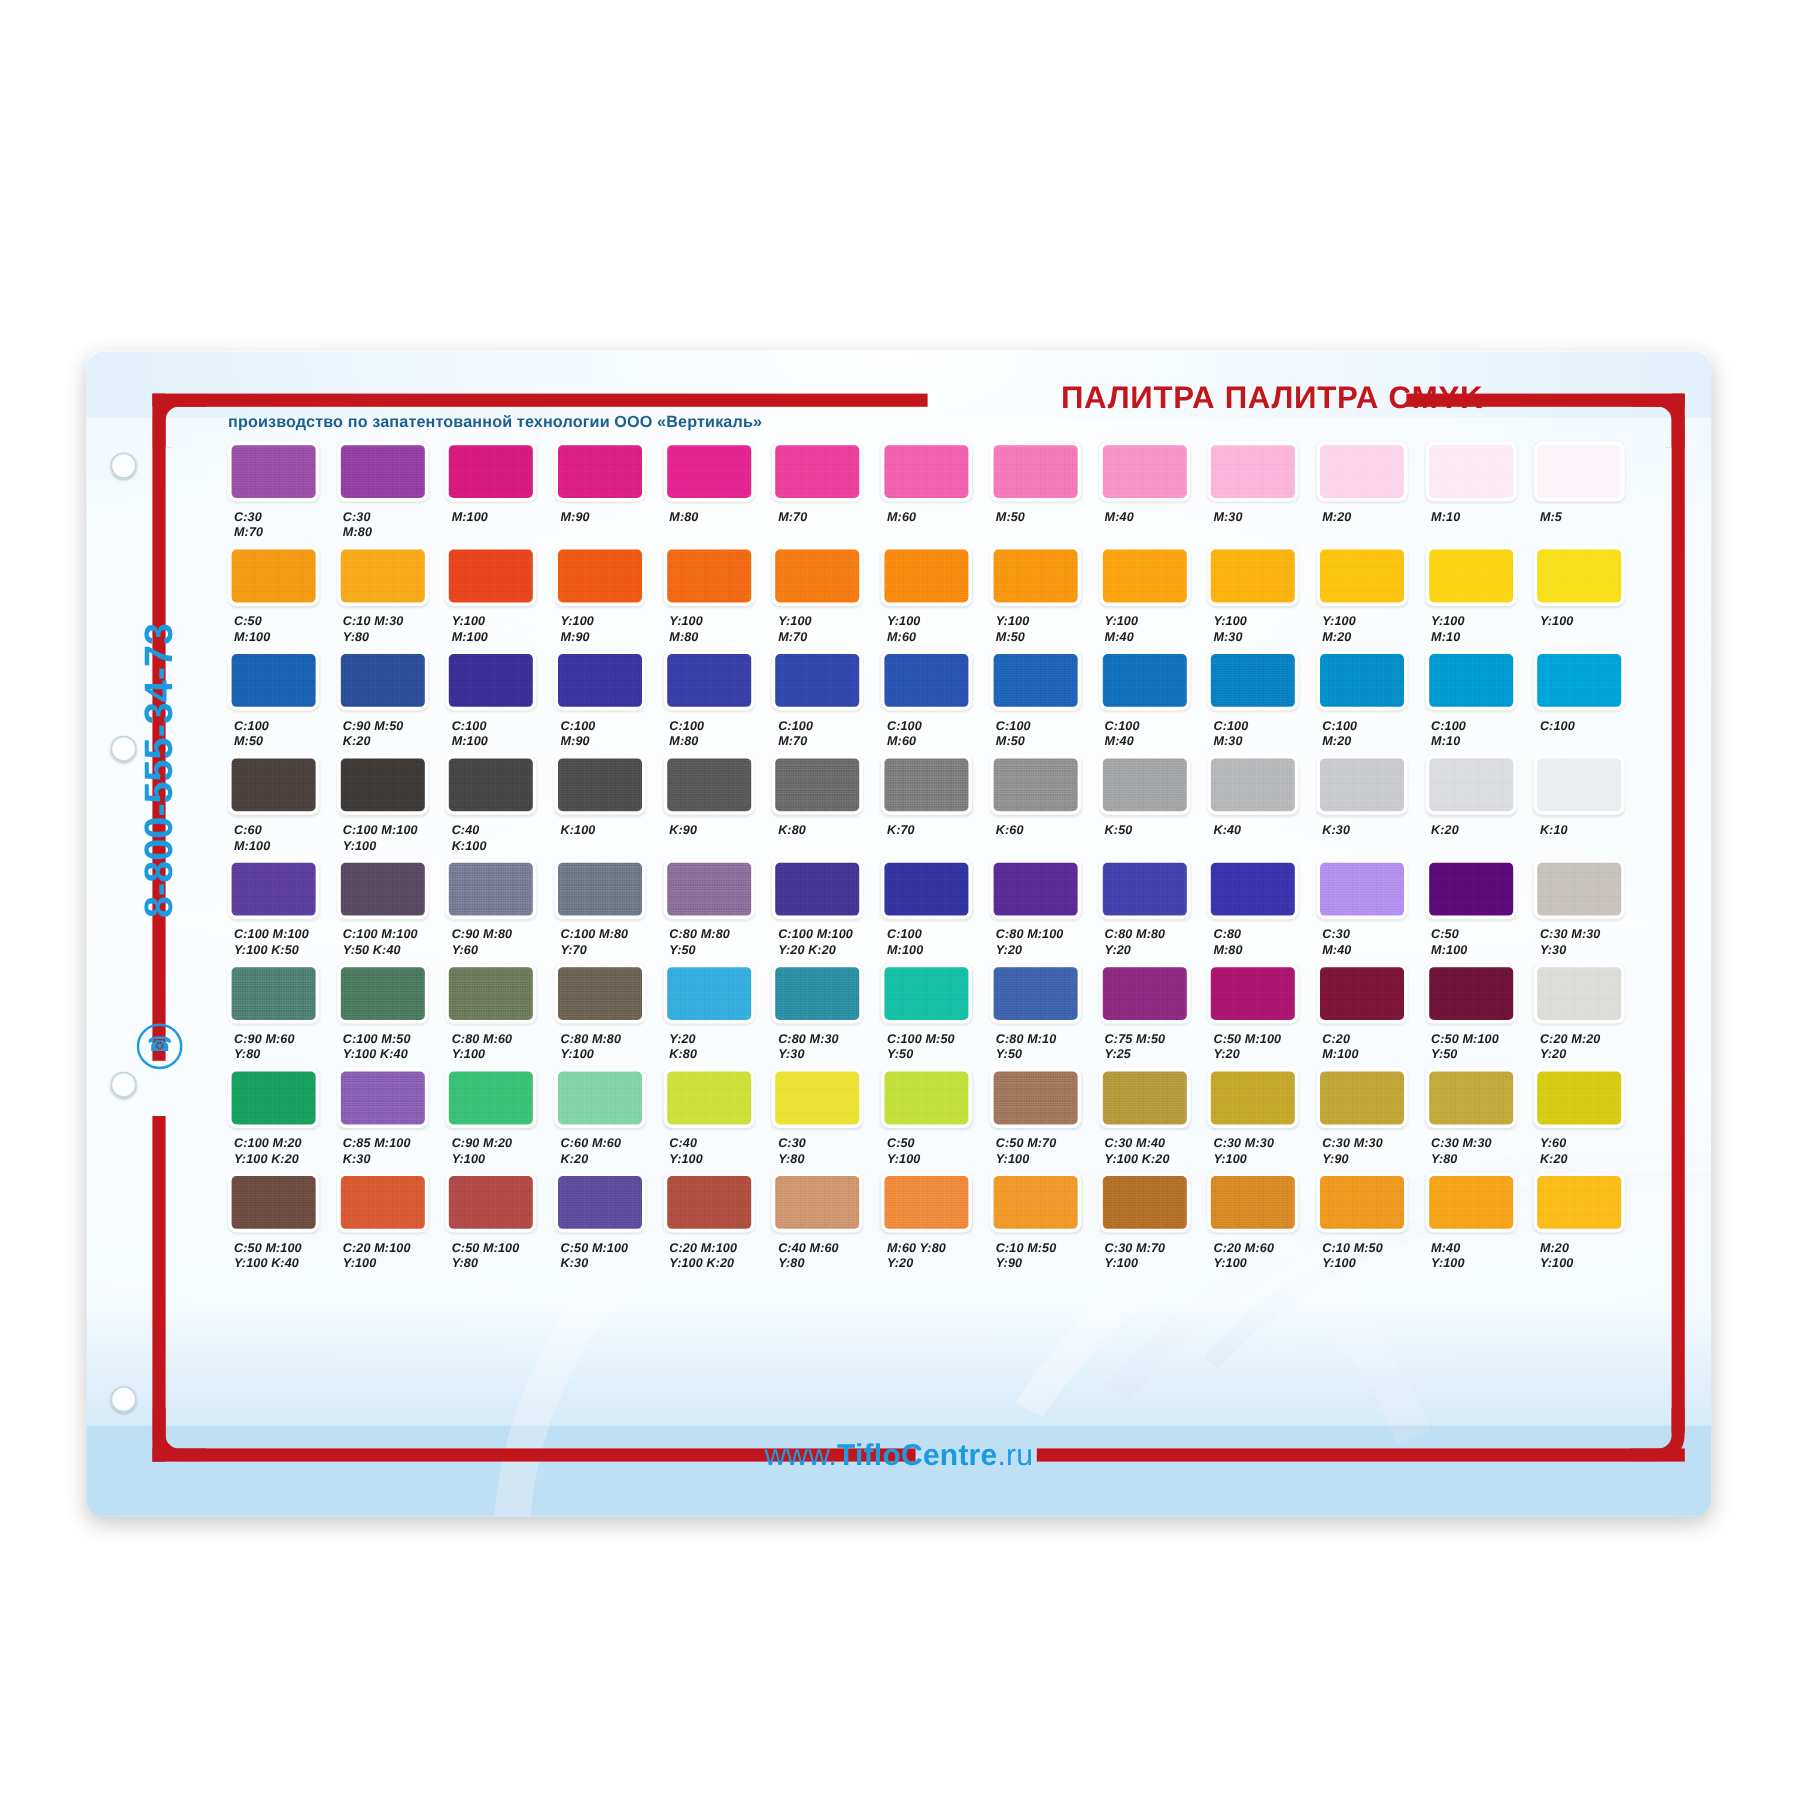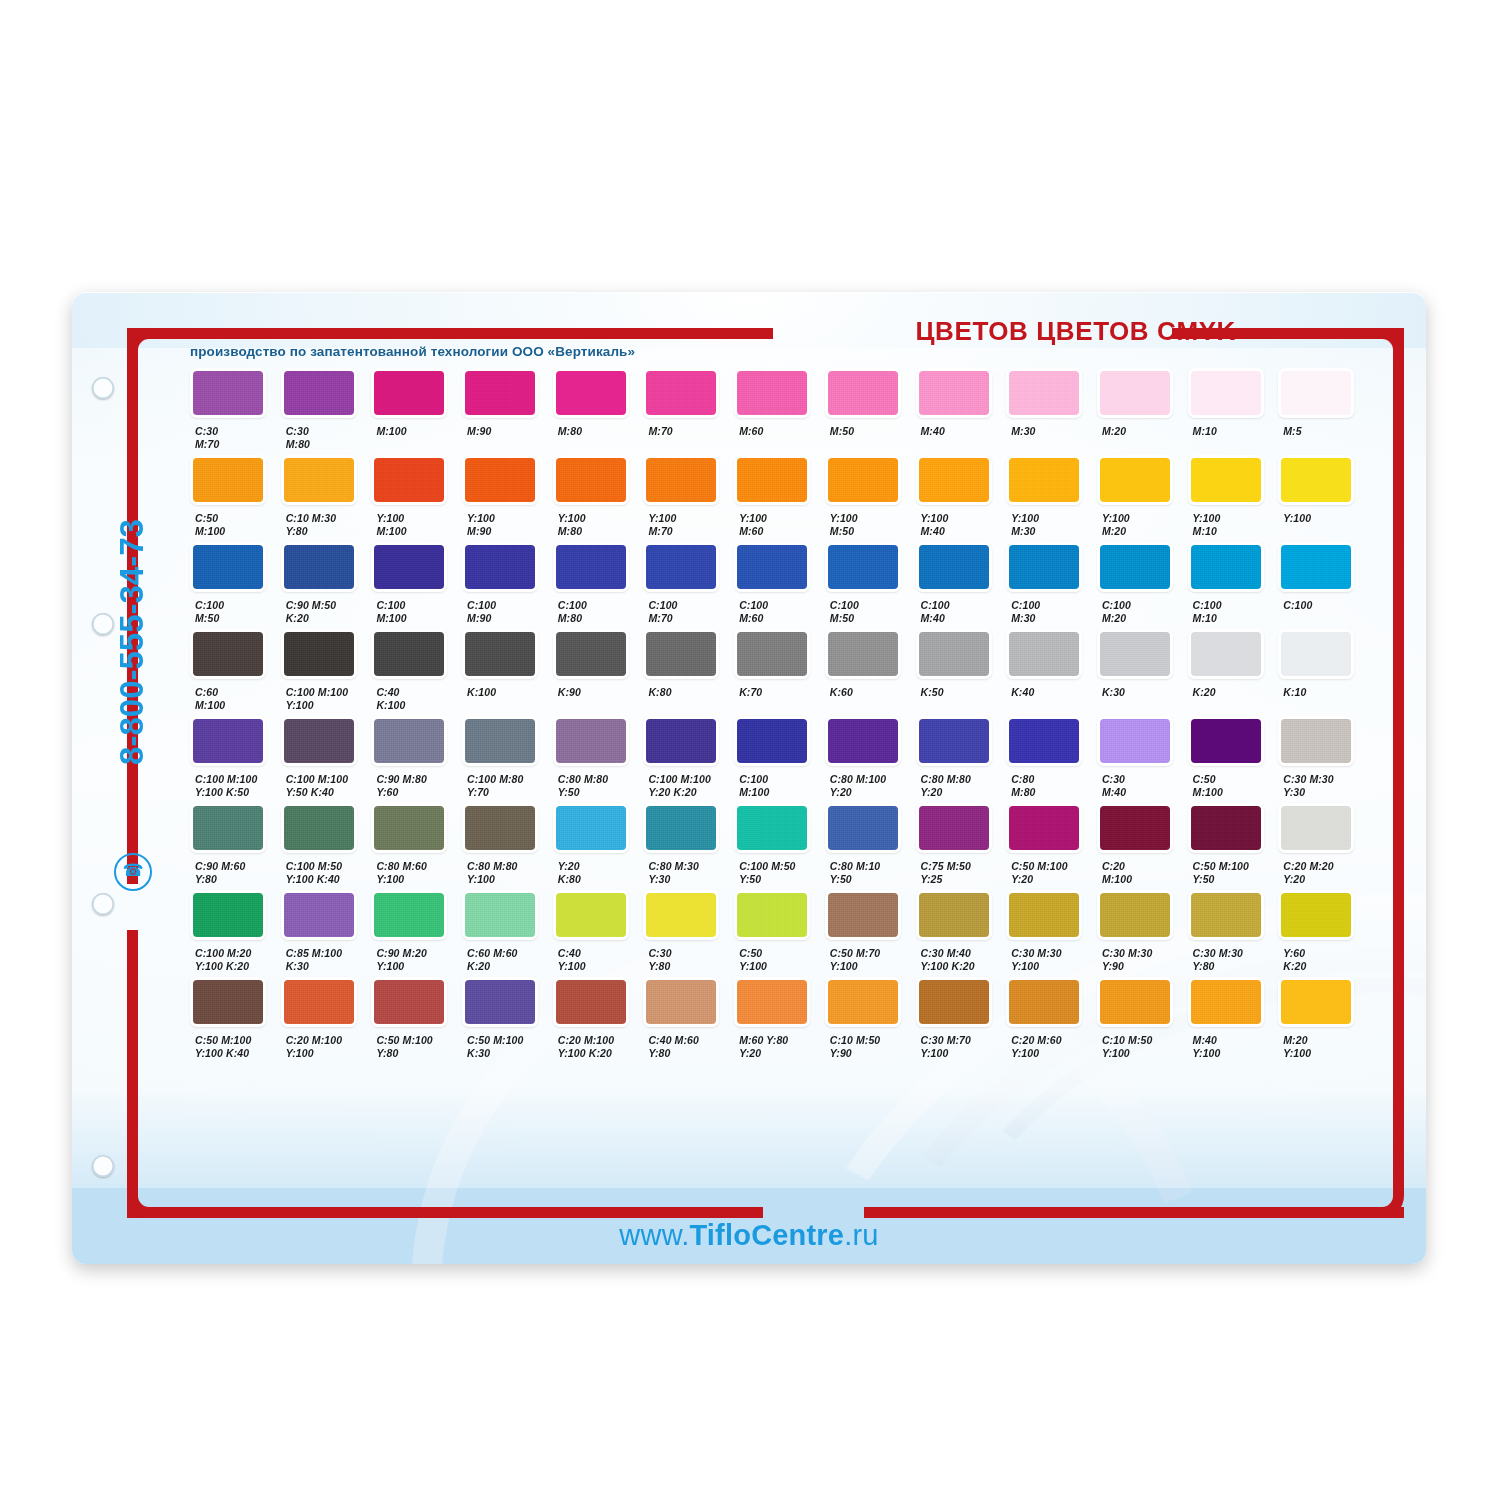--- a/index.html
+++ b/index.html
@@ -72,22 +72,22 @@
     font-size:33px;font-weight:700;color:#1b9ae0;letter-spacing:0px;
     text-align:center;white-space:nowrap;
   }
   #phone-icon{
     position:absolute;left:6px;bottom:-34px;width:34px;height:34px;border-radius:50%;
     border:2.5px solid #1b9ae0;color:#1b9ae0;font-size:17px;line-height:31px;text-align:center;
   }
 
   
   #footer-url{
-    position:absolute;left:0;right:0;bottom:12px;text-align:center;
-    font-size:29px;color:#1b9ae0;letter-spacing:.2px;
+    position:absolute;left:0;right:0;bottom:36px;text-align:center;
+    font-size:25px;color:#1b9ae0;letter-spacing:.2px;
   }
   #footer-url .b{font-weight:700;}
 
   
   .hole{
     position:absolute;width:22px;height:22px;border-radius:50%;
     background:#fbfdfe;box-shadow:0 0 0 1.5px #c2d6e2 inset, 0 1px 2px rgba(0,0,0,.25);
   }
   #hole1{left:92px;top:377px;}
   #hole2{left:92px;top:613px;}
@@ -143,21 +143,21 @@
     <div class="frame-seg" id="f-right"></div>
     <div class="frame-seg" id="f-bot-left"></div>
     <div class="frame-seg" id="f-bot-right"></div>
     <div class="frame-seg" id="f-left-low"></div>
     <div class="corner" id="c-tl"></div>
     <div class="corner" id="c-tr"></div>
     <div class="corner" id="c-br"></div>
     <div class="corner" id="c-bl"></div>
 
     <div id="subtitle">производство по запатентованной технологии ООО «Вертикаль»</div>
-    <div id="title">ЦВЕТОВ ЦВЕТОВ CMYK</div>
+    <div id="title">ПАЛИТРА ПАЛИТРА CMYK</div>
 
     <div id="phone-block">
       <div id="phone-text">8-800-555-34-73</div>
       <div id="phone-icon">☎</div>
     </div>
 
     <div id="grid">
         <div class="row">
           <div class="cell">
             <div class="chip-wrap">

